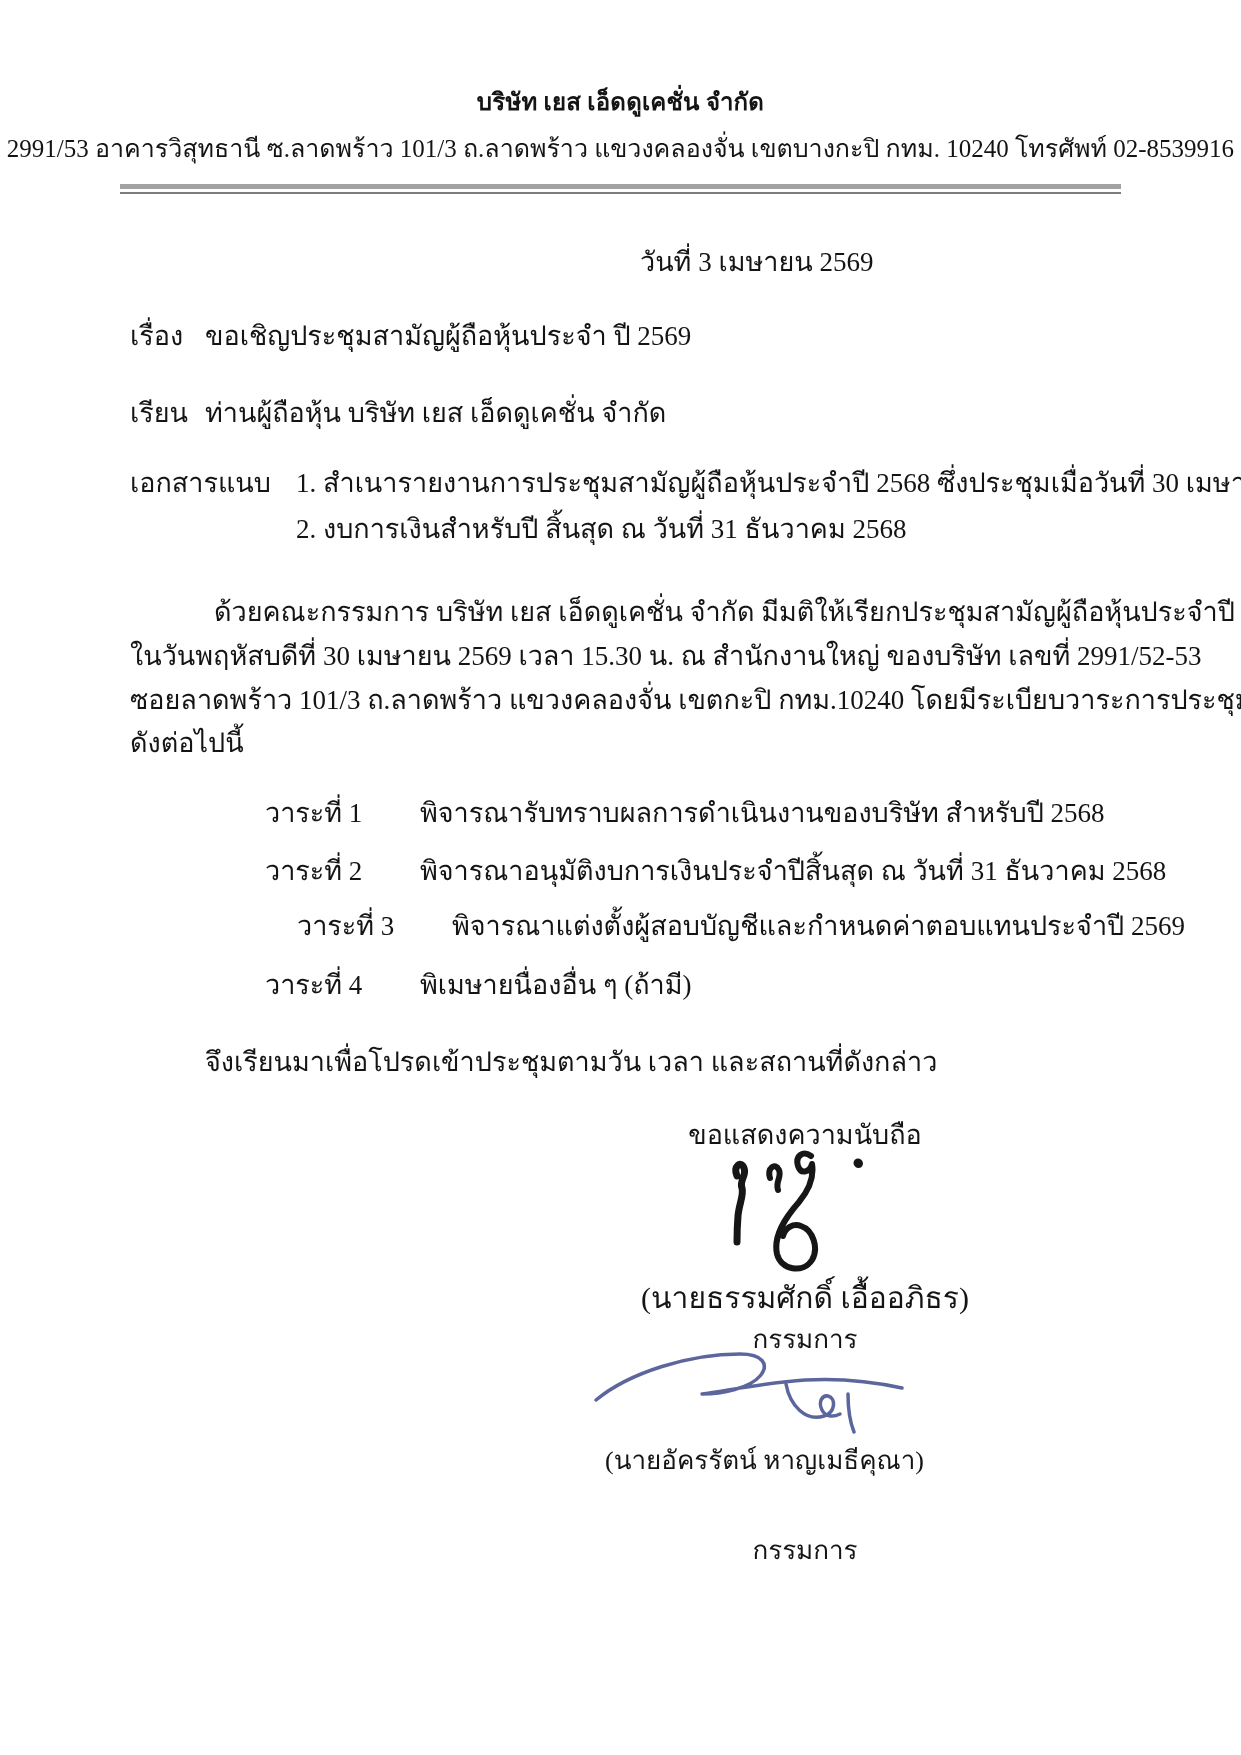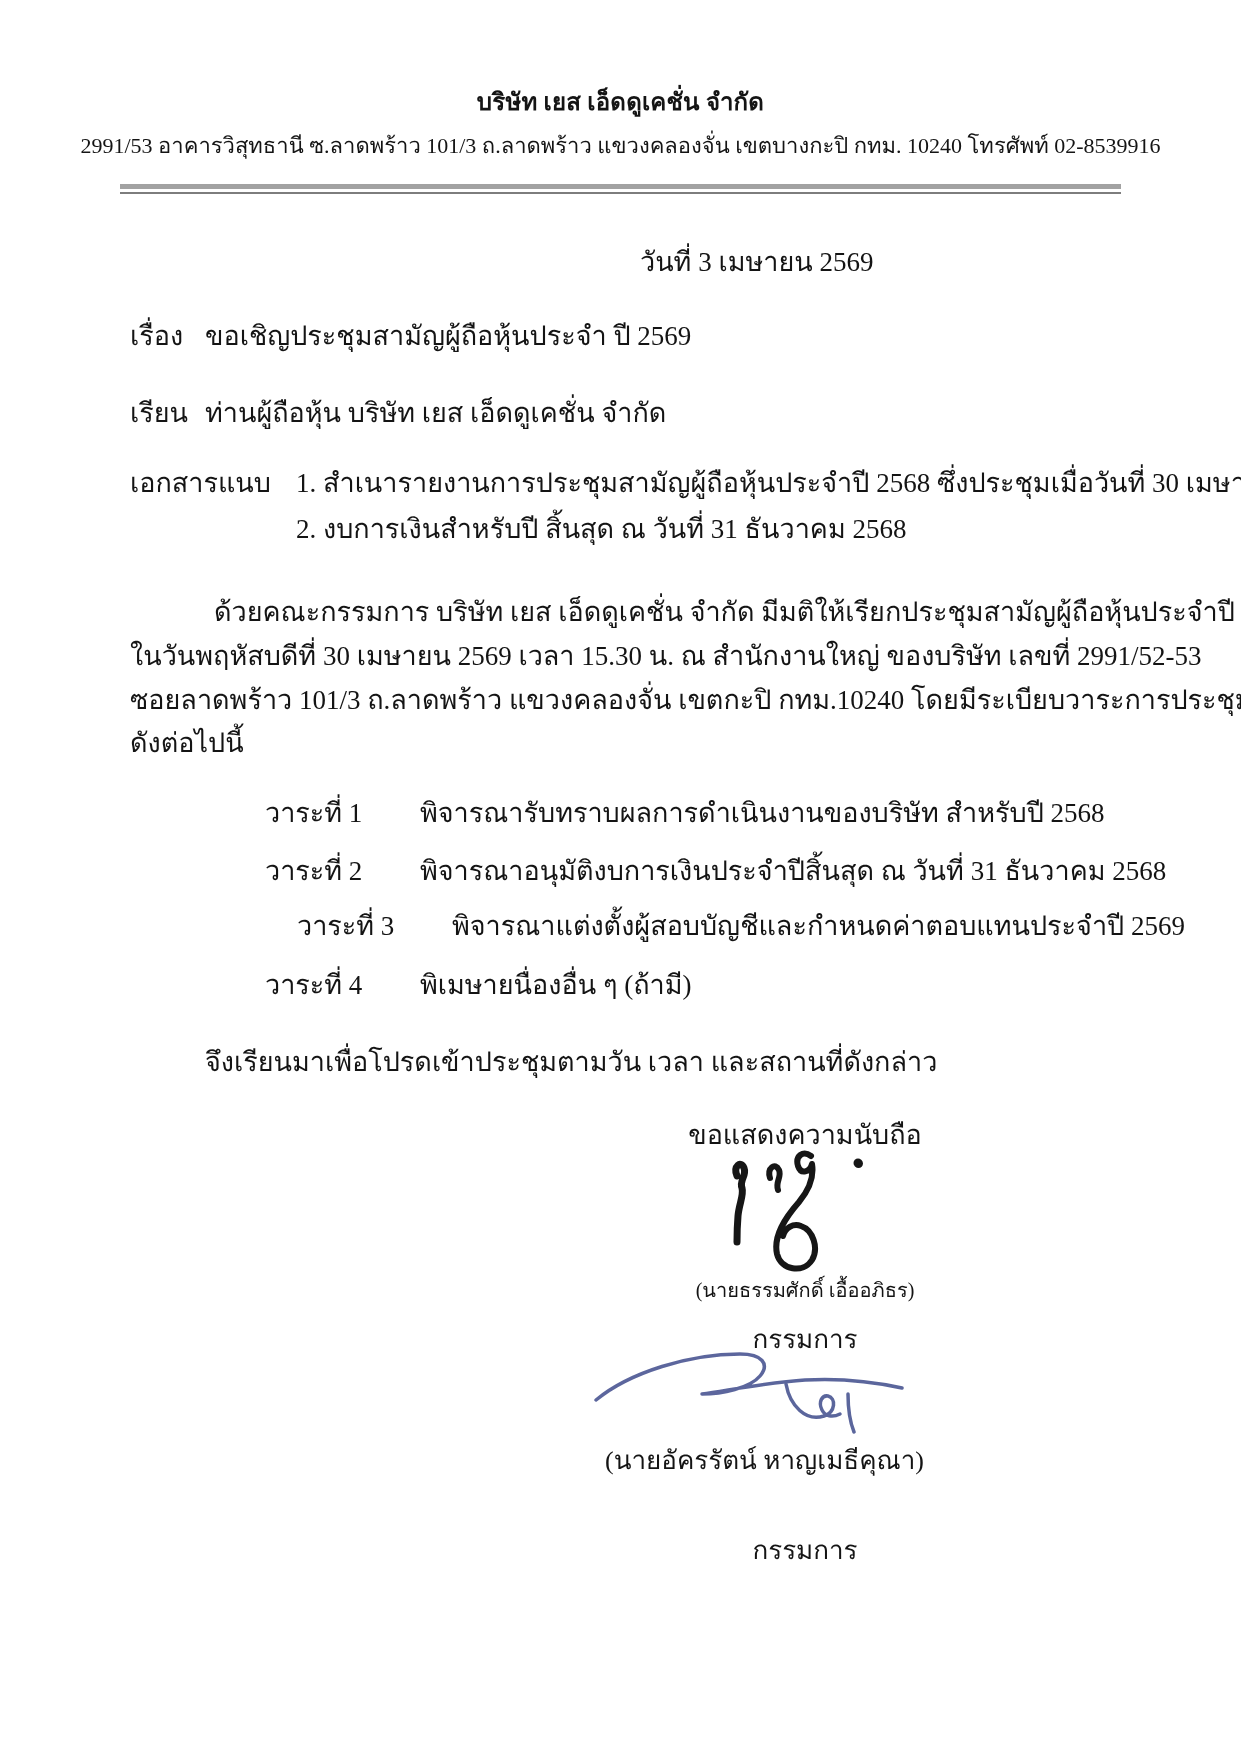--- a/index.html
+++ b/index.html
@@ -14,21 +14,21 @@
   .abs{position:absolute;white-space:nowrap;}
   .company-name{
     top:82px;left:0;width:1241px;
     text-align:center;
     font-size:24px;font-weight:bold;
     letter-spacing:0.2px;
   }
   .address-line{
     top:128px;left:0;width:1241px;
     text-align:center;
-    font-size:22px;
+    font-size:25px;
   }
   .header-rule{
     position:absolute;top:184px;left:120px;width:1001px;height:12px;
   }
   .header-rule .bar-thick{height:5px;background:#a2a2a2;}
   .header-rule .bar-thin{height:2px;background:#7d7d7d;margin-top:3px;}
   .date-line{top:240px;left:640px;font-size:27px;}
   .field-label{left:130px;font-size:27px;}
   .field-value{left:205px;font-size:27px;}
   .row-subject{top:314px;}
@@ -42,21 +42,21 @@
   .para-3{top:678px;}
   .para-4{top:721px;}
   .agenda-row{position:absolute;left:0;width:1241px;height:40px;}
   .agenda-label{position:absolute;left:265px;font-size:27px;white-space:nowrap;}
   .agenda-text{position:absolute;left:420px;font-size:27px;white-space:nowrap;}
   .ag-1{top:791px;} .ag-2{top:849px;} .ag-3{top:904px;margin-left:32px;} .ag-4{top:963px;}
   .closing-line{top:1040px;left:205px;font-size:27px;}
   .respect-line{top:1113px;left:655px;width:300px;text-align:center;font-size:27px;}
   .sig1-svg{position:absolute;top:1138px;left:715px;width:175px;height:145px;}
   .sig2-svg{position:absolute;top:1338px;left:590px;width:320px;height:115px;}
-  .sign-name-1{top:1274px;left:605px;width:400px;text-align:center;font-size:20px;}
+  .sign-name-1{top:1274px;left:605px;width:400px;text-align:center;font-size:30px;}
   .sign-title-1{top:1318px;left:605px;width:400px;text-align:center;font-size:26px;}
   .sign-name-2{top:1439px;left:605px;width:400px;text-align:left;font-size:26px;}
   .sign-title-2{top:1529px;left:605px;width:400px;text-align:center;font-size:26px;}
 </style>
 </head>
 <body>
 
 <div class="page">
 
   <div class="abs company-name">บริษัท เยส เอ็ดดูเคชั่น จำกัด</div>

